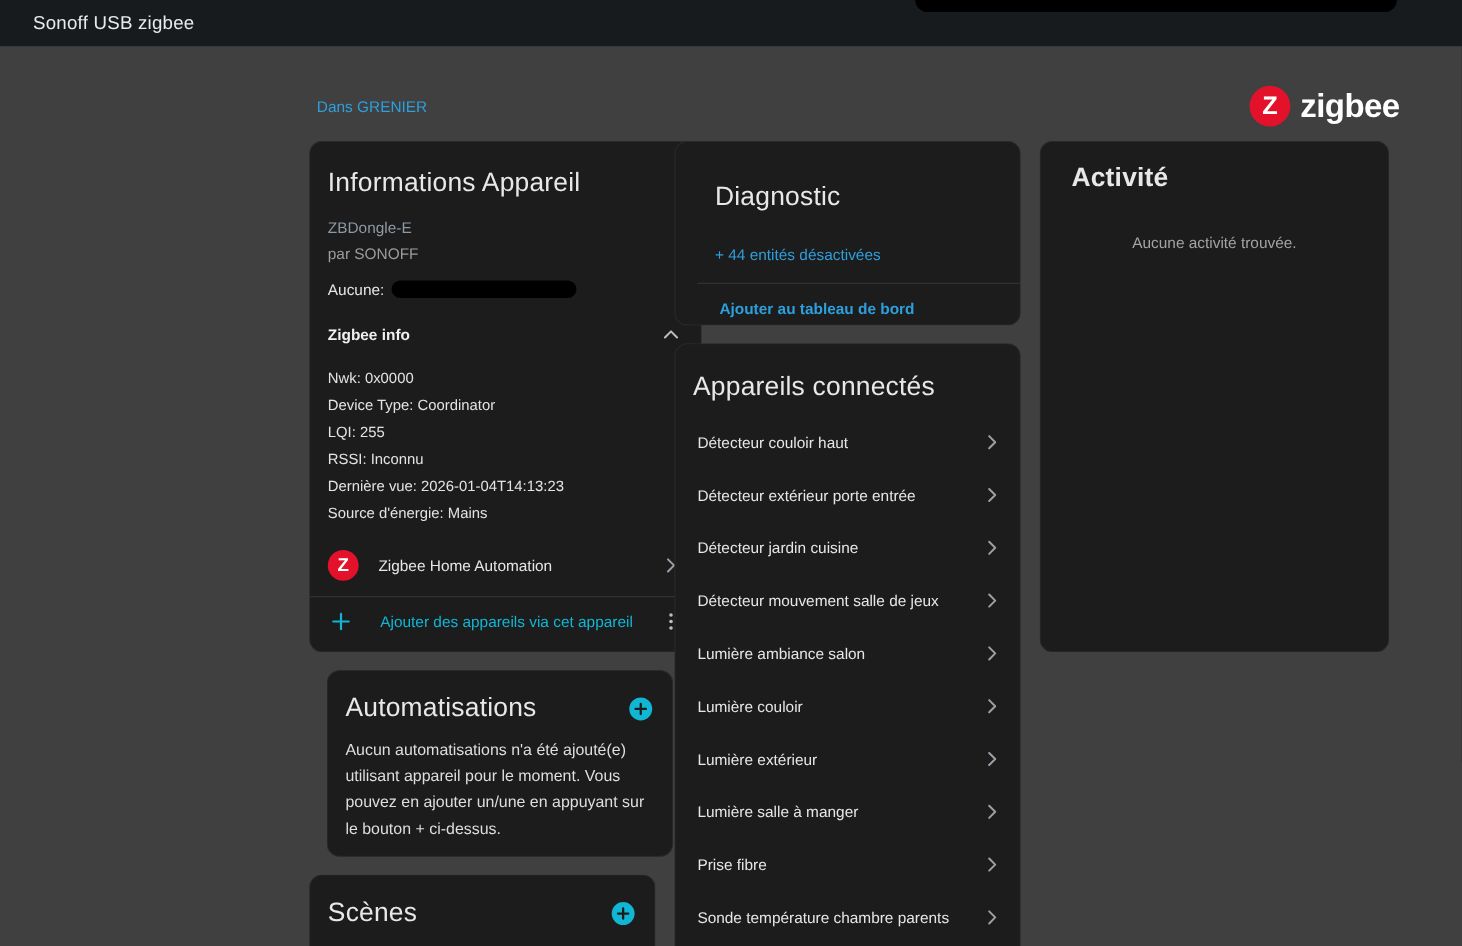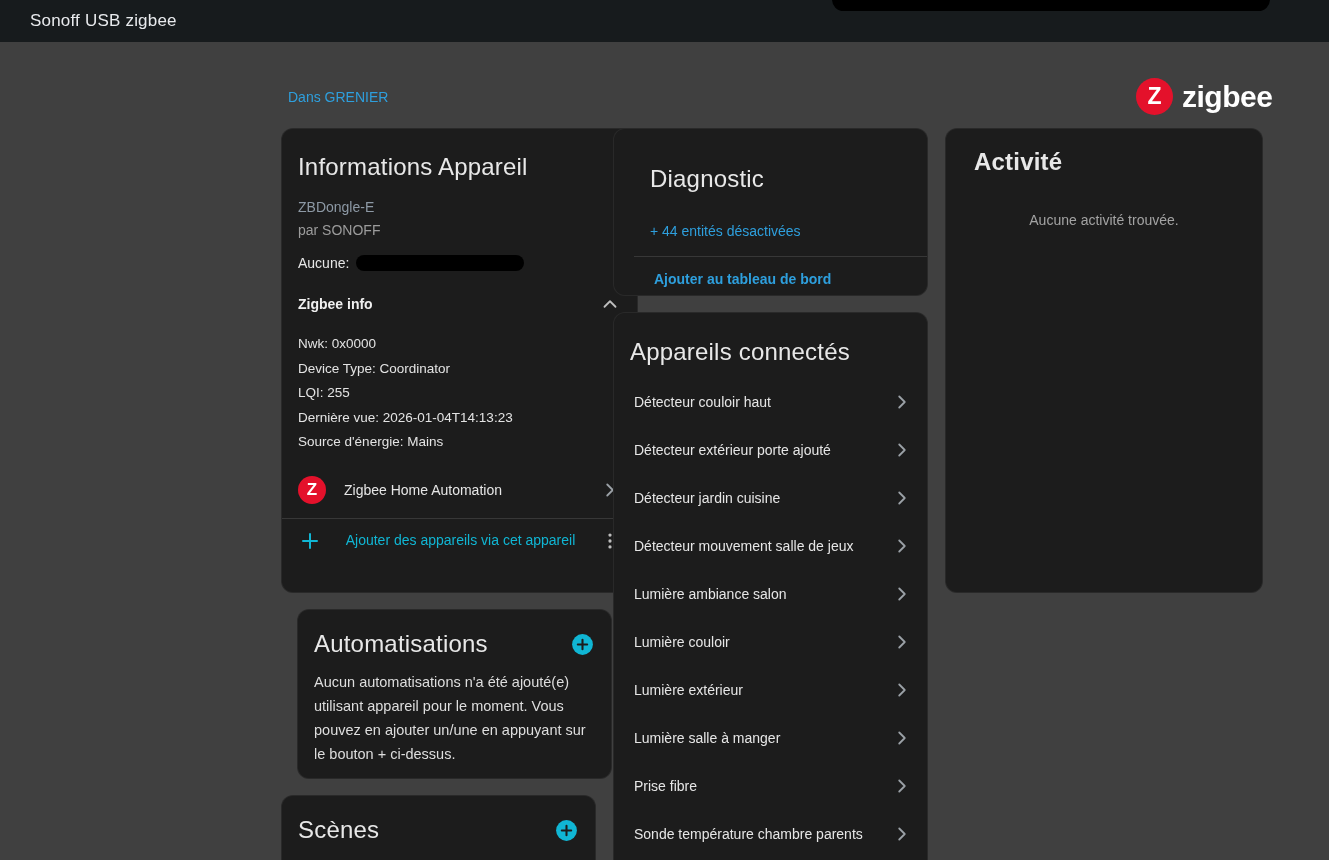--- a/index.html
+++ b/index.html
@@ -98,20 +98,21 @@
         <span>
           <svg width="22" height="22" viewBox="0 0 24 24">
               <path d="M6 15l6-6 6 6" fill="none" stroke="#bdbdbd" stroke-width="2" stroke-linecap="round" stroke-linejoin="round"></path>
             </svg>
         </span>
       </div>
       <div class="details">
         <div>Nwk: 0x0000</div>
         <div>Device Type: Coordinator</div>
         <div>LQI: 255</div>
+        <div>RSSI: Inconnu</div>
         <div>Dernière vue: 2026-01-04T14:13:23</div>
         <div>Source d'énergie: Mains</div>
       </div>
       <div class="integration-row">
         <div class="zigbee-disc small">Z</div>
         <div class="integration-label">Zigbee Home Automation</div>
         <span>
           <svg width="22" height="22" viewBox="0 0 24 24">
               <path d="M9 6l6 6-6 6" fill="none" stroke="#9aa0a6" stroke-width="2" stroke-linecap="round" stroke-linejoin="round"></path>
             </svg>
@@ -175,21 +176,21 @@
     <div class="device-list">
       <div class="device-row">
         <span class="device-row-label">Détecteur couloir haut</span>
         <span>
             <svg width="22" height="22" viewBox="0 0 24 24">
               <path d="M9 6l6 6-6 6" fill="none" stroke="#9aa0a6" stroke-width="2" stroke-linecap="round" stroke-linejoin="round"></path>
             </svg>
           </span>
       </div>
       <div class="device-row">
-        <span class="device-row-label">Détecteur extérieur porte ajouté</span>
+        <span class="device-row-label">Détecteur extérieur porte entrée</span>
         <span>
             <svg width="22" height="22" viewBox="0 0 24 24">
               <path d="M9 6l6 6-6 6" fill="none" stroke="#9aa0a6" stroke-width="2" stroke-linecap="round" stroke-linejoin="round"></path>
             </svg>
           </span>
       </div>
       <div class="device-row">
         <span class="device-row-label">Détecteur jardin cuisine</span>
         <span>
             <svg width="22" height="22" viewBox="0 0 24 24">

